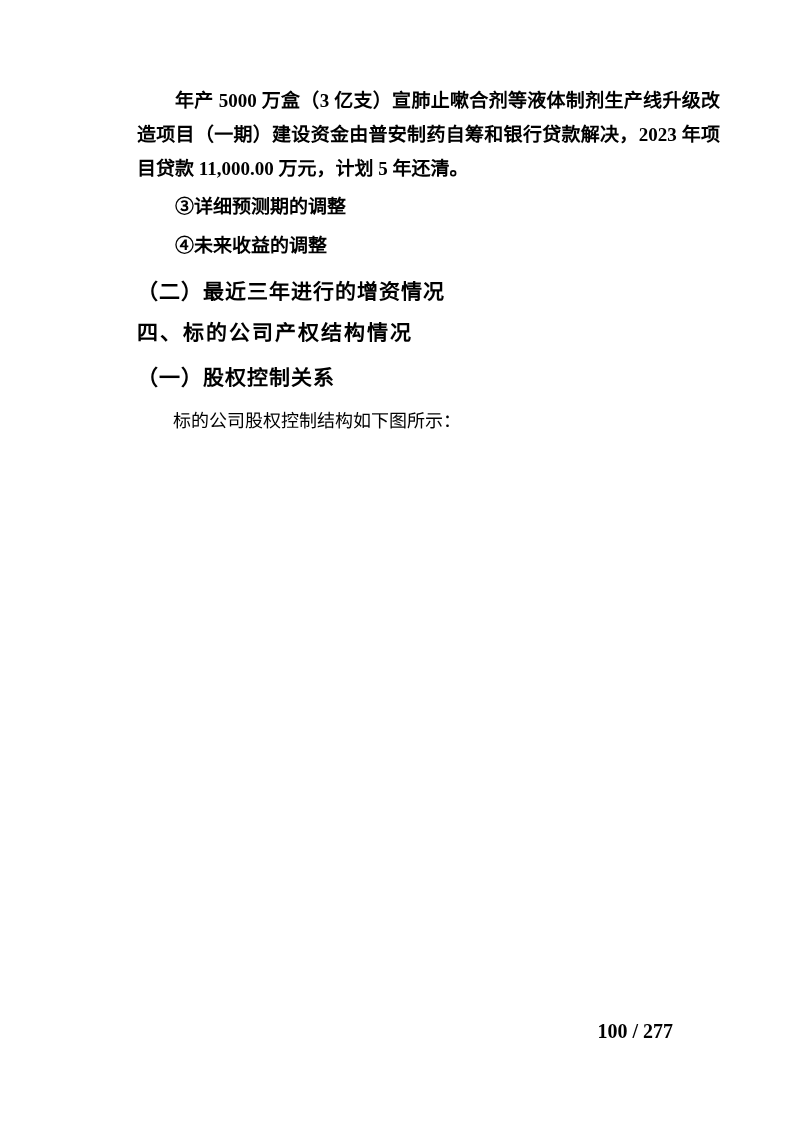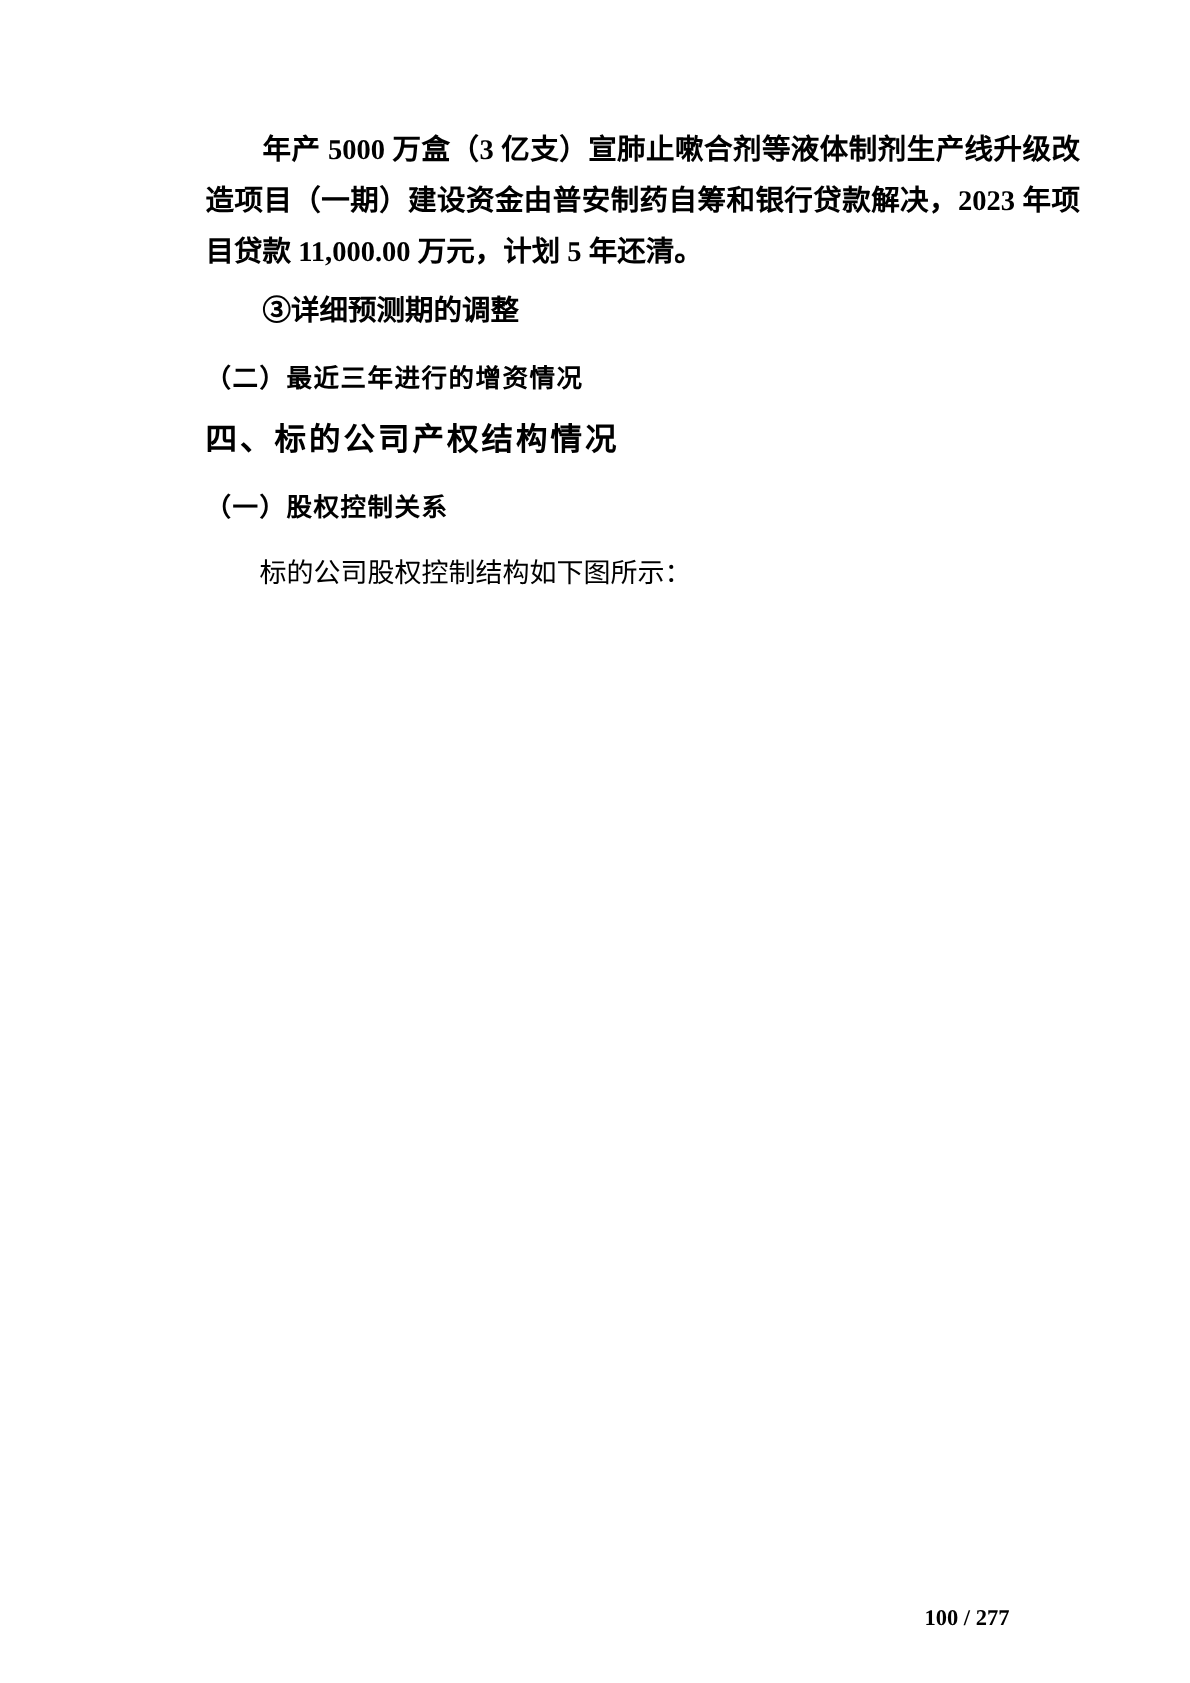--- a/index.html
+++ b/index.html
@@ -48,56 +48,56 @@
     font-family: "Liberation Serif", "DejaVu Serif", serif;
     font-weight: 400;
     font-size: 18px;
     line-height: 34px;
     text-indent: 2em;
     margin: 0 0 5px 0;
   }
   .heading-2 {
     font-family: "Liberation Sans", "DejaVu Sans", sans-serif;
     font-weight: 700;
-    font-size: 17px;
+    font-size: 21px;
     line-height: 28px;
     letter-spacing: 1px;
     margin: 14px 0 12px 0;
   }
   .heading-1 {
     font-family: Liberation Mono, monospace;
     font-weight: 700;
     font-size: 21px;
     line-height: 30px;
     letter-spacing: 2px;
     margin: 14px 0 12px 0;
   }
   .page-footer {
     position: absolute;
     top: 1022px;
     right: 120px;
     font-family: "Liberation Serif", "DejaVu Serif", serif;
     font-weight: 700;
-    font-size: 15px;
+    font-size: 20px;
     line-height: 18px;
     color: #000000;
-    margin-top: 48px;
   }
 </style>
 </head>
 <body>
 
 <div class="page">
   <main class="content">
 
     <p class="body-para">年产 5000 万盒（3 亿支）宣肺止嗽合剂等液体制剂生产线升级改造项目（一期）建设资金由普安制药自筹和银行贷款解决，2023 年项目贷款 11,000.00 万元，计划 5 年还清。</p>
 
     <p class="numbered-heading">③详细预测期的调整</p>
 
 
+    <p class="numbered-heading">④未来收益的调整</p>
 
 
 
     <h3 class="heading-2">（二）最近三年进行的增资情况</h3>
 
 
     <h2 class="heading-1">四、标的公司产权结构情况</h2>
 
     <h3 class="heading-2">（一）股权控制关系</h3>
 

